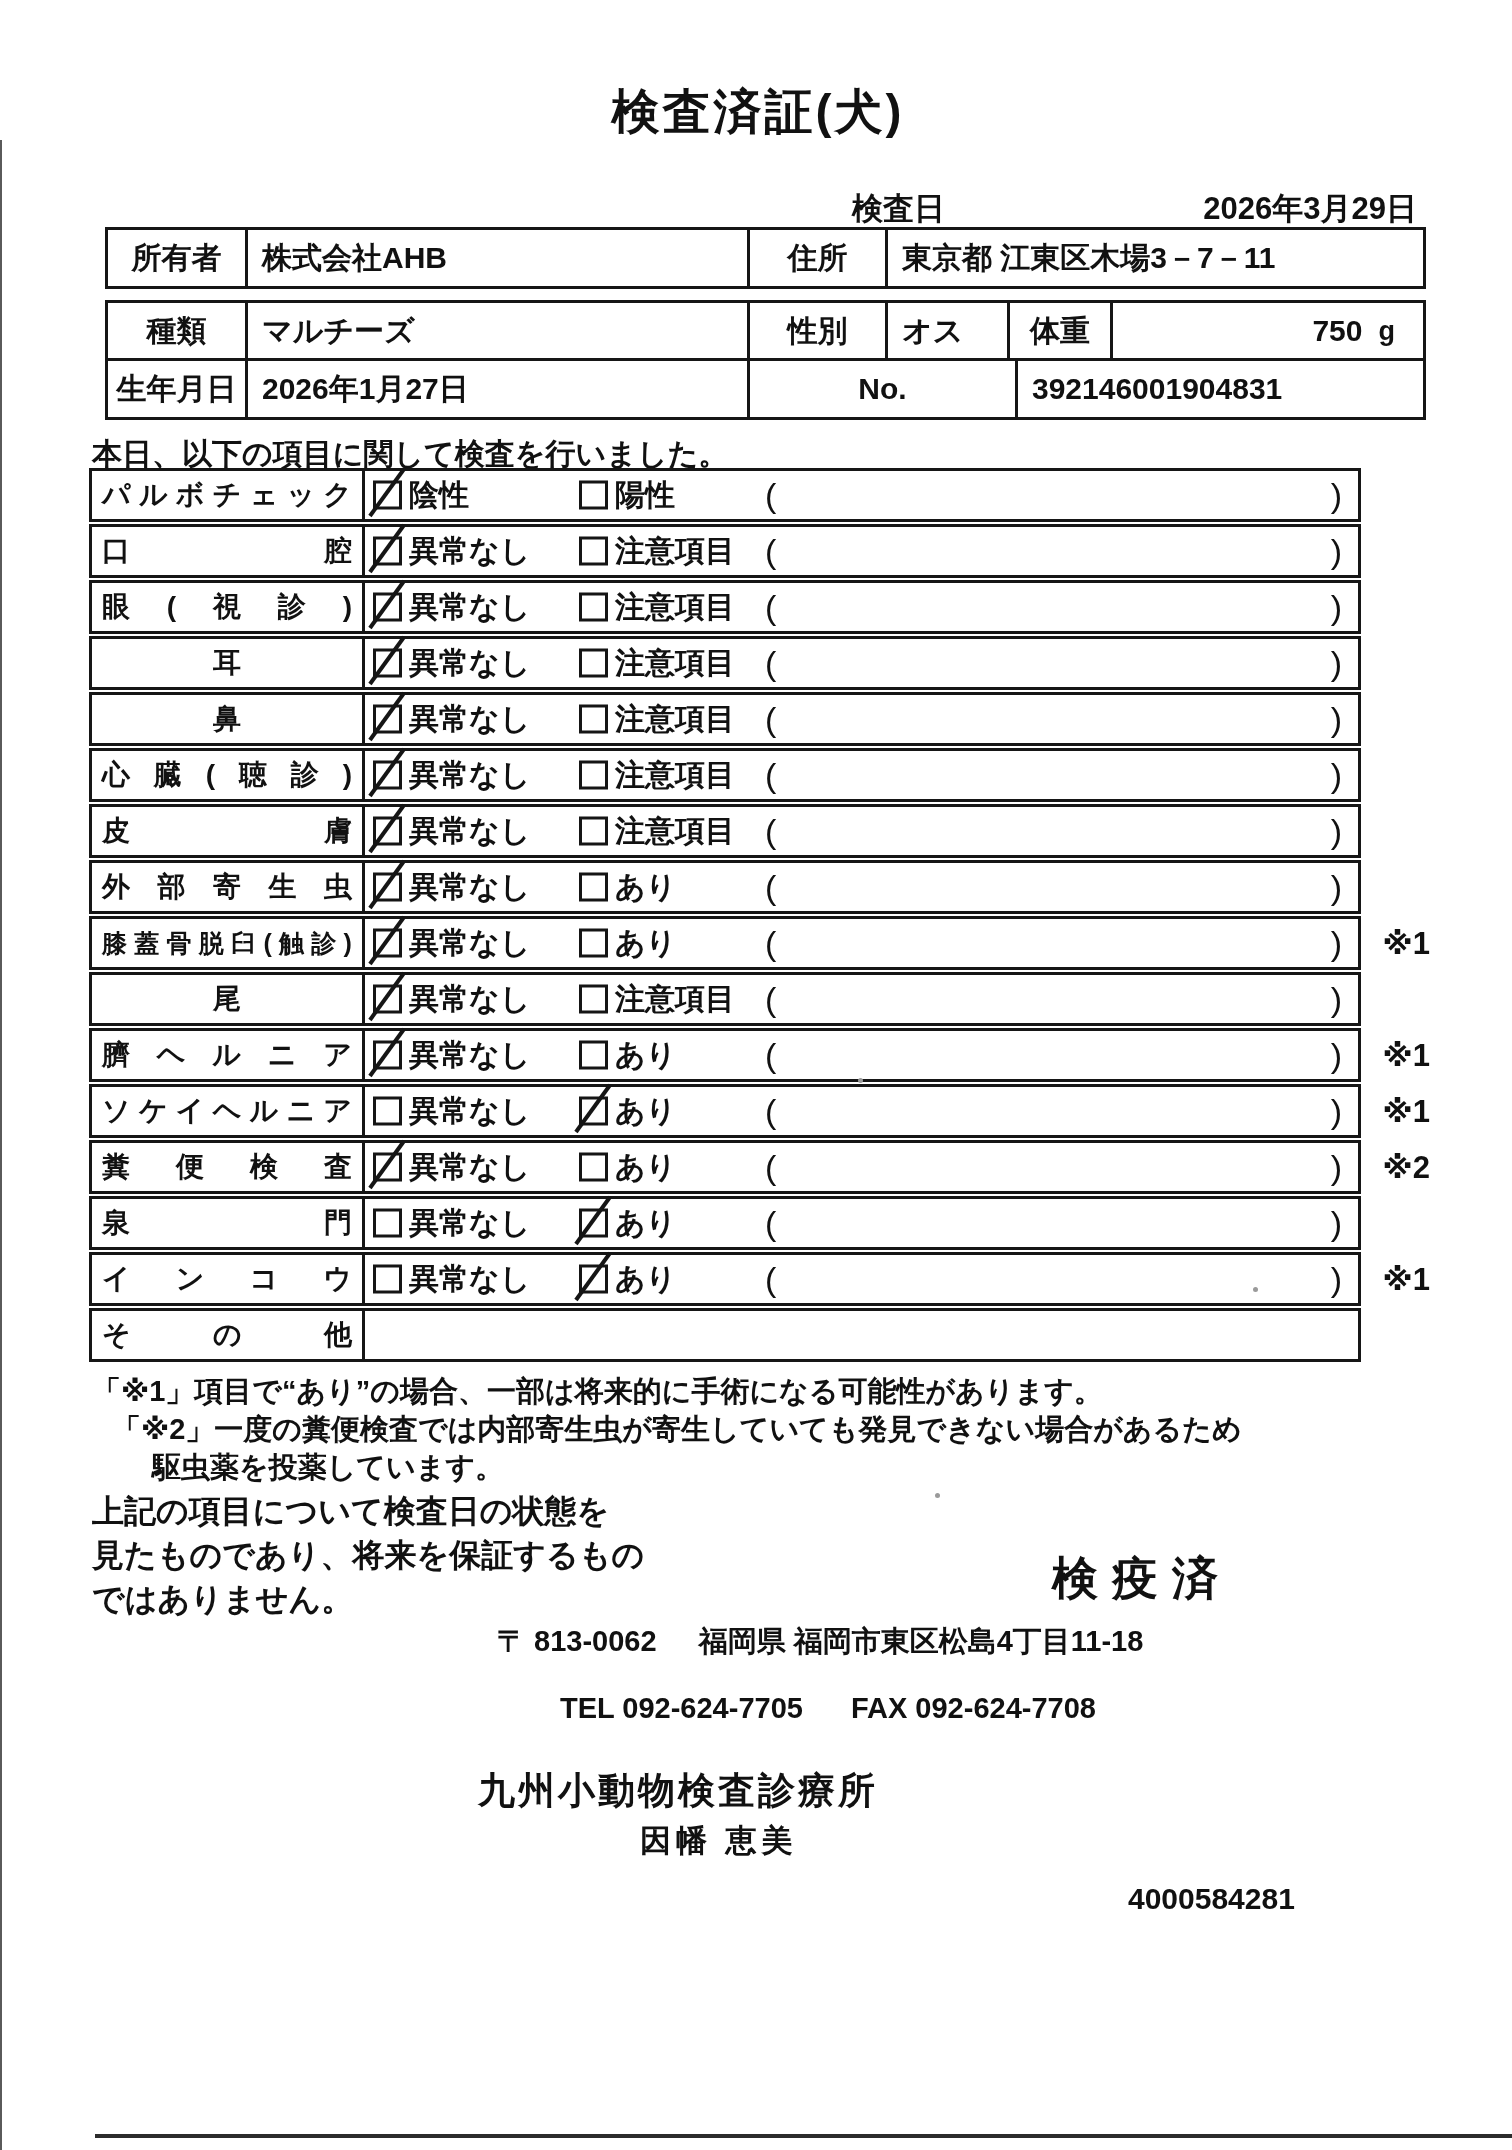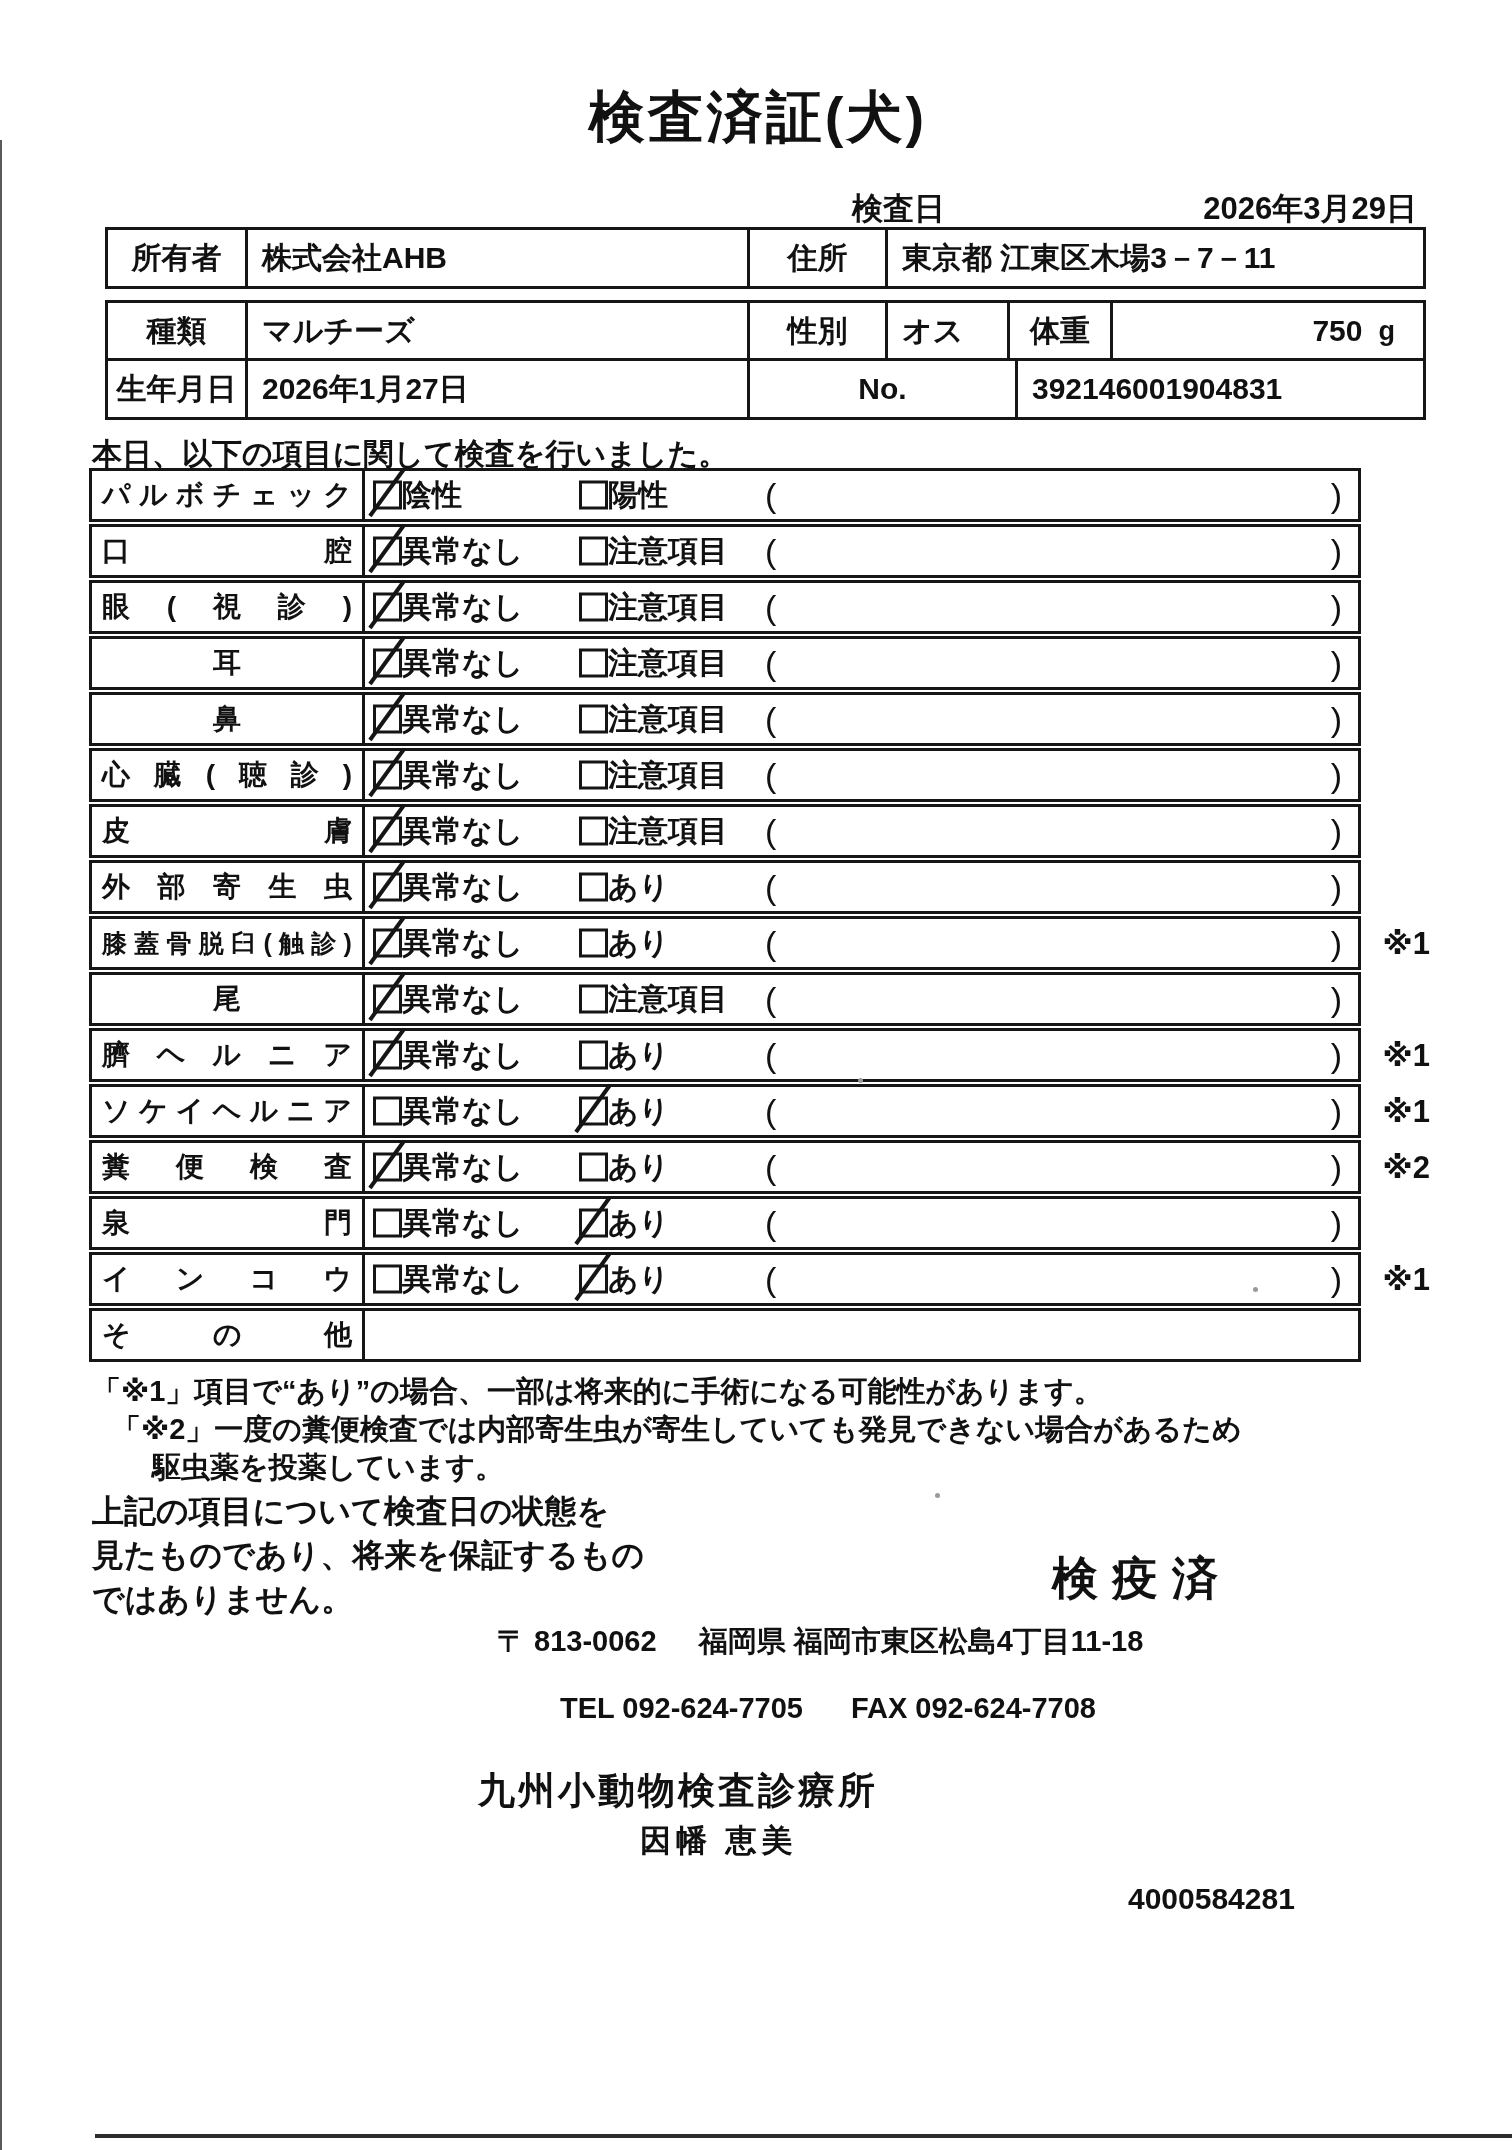--- a/index.html
+++ b/index.html
@@ -1,20 +1,20 @@
 <!DOCTYPE html>
 <html><head>
 <meta charset="utf-8">
 <style>
   html,body{margin:0;padding:0;background:#e8e8e8;}
   #page{position:relative;width:1512px;height:2150px;background:#ffffff;overflow:hidden;
         font-family:"Liberation Sans","DejaVu Sans",sans-serif;color:#111;}
   .abs{position:absolute;}
   
-  #title{left:4px;right:0;top:80px;text-align:center;font-size:56px;font-weight:700;letter-spacing:3px;}
+  #title{left:4px;right:0;top:80px;text-align:center;font-size:48px;font-weight:700;letter-spacing:3px;}
   #insp-label{left:852px;top:188px;font-size:31px;font-weight:700;}
   #insp-date{top:188px;right:95px;font-size:31px;font-weight:700;}
   
   .hrow{position:absolute;left:105px;width:1315px;height:56px;border:3px solid #161616;display:flex;background:#fff;}
   .hcell{border-right:3px solid #161616;display:flex;align-items:center;font-size:30px;font-weight:700;box-sizing:border-box;}
   .hcell:last-child{border-right:none;}
   .hc-label{justify-content:center;}
   .hc-value{padding-left:14px;}
   #row-owner{top:227px;} #row-pet{top:300px;} #row-birth{top:358px;}
   .w142{width:140px;} .w502{width:502px;} .w138{width:138px;text-align:center;} .w533{width:533px;flex:1;}
@@ -23,21 +23,21 @@
   #weight-cell .unit{font-size:27px;font-weight:700;}
   
   #intro{left:92px;top:434px;font-size:30px;font-weight:700;}
   
   #checklist-table{position:absolute;left:89px;top:468px;width:1272px;}
   .check-row{position:relative;border:3px solid #161616;height:48px;margin-bottom:2px;display:flex;background:#fff;}
   .row-label{width:250px;border-right:3px solid #161616;display:flex;align-items:center;
              justify-content:space-between;padding:0 10px;font-size:28px;font-weight:700;box-sizing:content-box;}
   .row-label.single{justify-content:center;}
   .row-content{flex:1;position:relative;}
-  .grp{position:absolute;top:50%;transform:translateY(-50%);display:flex;align-items:center;}
+  .grp{position:absolute;top:50%;transform:translateY(-50%);display:flex;align-items:center;gap:7px;}
   .g1{left:8px;} .g2{left:214px;justify-content:flex-end;}
   .optxt{font-size:30px;font-weight:700;white-space:nowrap;}
   .cb{position:relative;width:23px;height:23px;border:3px solid #151515;display:inline-block;}
   .tick{position:absolute;left:9px;top:-20px;width:4px;height:58px;background:#151515;transform:rotate(36deg);}
   .paren{position:absolute;top:50%;transform:translateY(-50%);font-size:34px;font-weight:400;}
   .op{left:400px;} .cp{right:16px;}
   .rownote{position:absolute;right:-72px;top:50%;transform:translateY(-50%);font-size:31px;font-weight:700;white-space:nowrap;}
   
   .foot{font-size:29px;font-weight:600;}
   #foot1{left:92px;top:1372px;} #foot2{left:92px;top:1410px;margin-left:20px;} #foot3{left:152px;top:1448px;}

